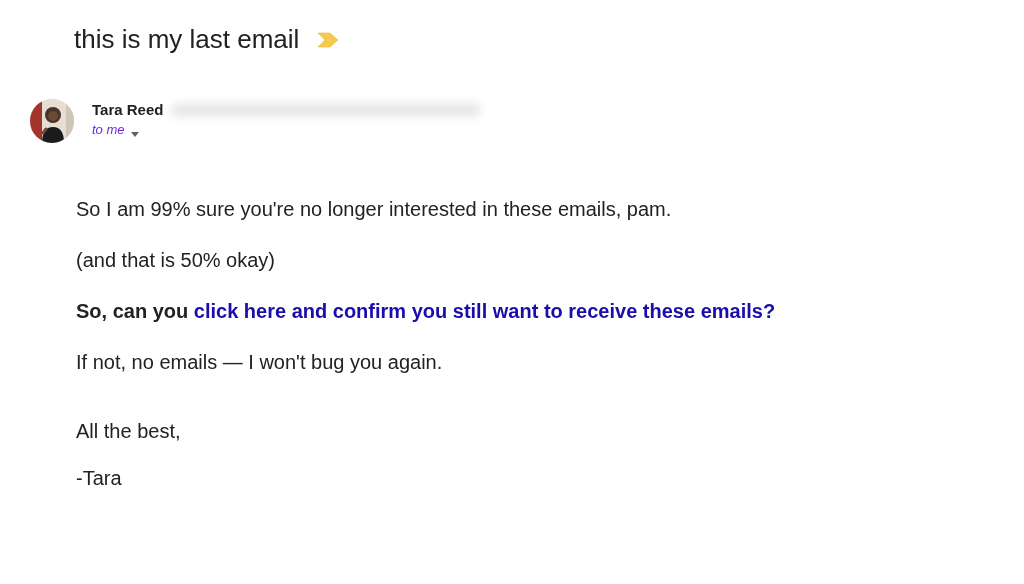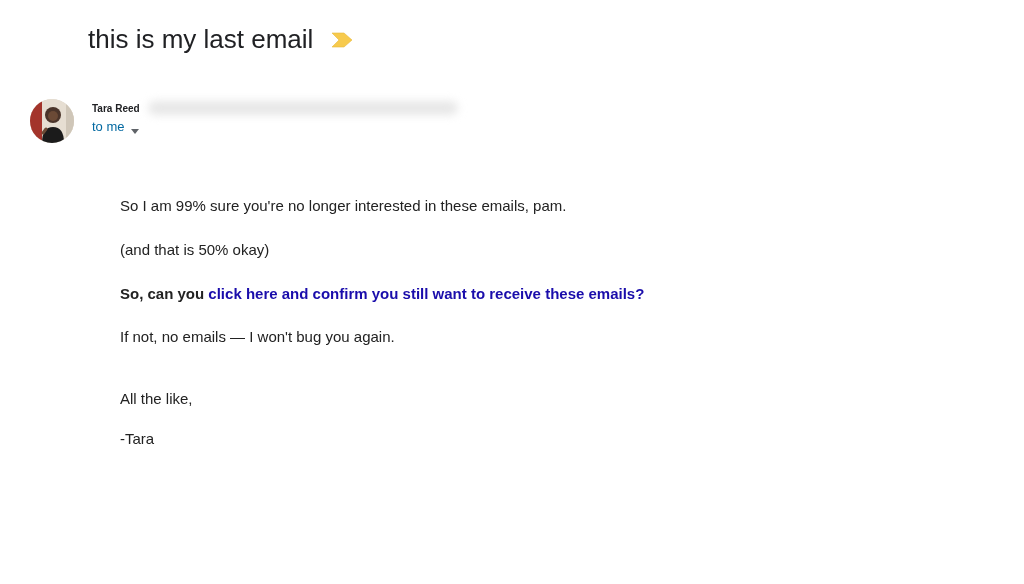--- a/index.html
+++ b/index.html
@@ -13,21 +13,21 @@
     color: #222;
     overflow: hidden;
   }
   .wrap {
     padding: 24px 30px 0 30px;
   }
   .subject-row {
     display: flex;
     align-items: center;
     gap: 18px;
-    margin-left: 58px;
+    margin-left: 44px;
     margin-bottom: 44px;
   }
   .subject {
     font-family: "Google Sans", "Product Sans", Arial, sans-serif;
     font-size: 26px;
     font-weight: 400;
     color: #202124;
     letter-spacing: 0;
   }
   .label-chip {
@@ -52,52 +52,53 @@
 
   .meta {
     padding-top: 2px;
   }
   .sender-line {
     display: flex;
     align-items: center;
     gap: 8px;
   }
   .sender-name {
-    font-size: 10px;
+    font-size: 15px;
     font-weight: 700;
     color: #202124;
   }
   .blurred-addr {
     width: 310px;
     height: 14px;
     border-radius: 8px;
     background: #e7e7e7;
     filter: blur(4px);
   }
   .to-line {
     margin-top: 4px;
     font-size: 13px;
-    color: #0369a1;
+    color: #6d28d9;
     display: flex;
     align-items: flex-end;
     gap: 6px;
     cursor: pointer;
+    font-style: italic;
   }
   .caret-down {
     width: 0; height: 0;
     border-left: 4px solid transparent;
     border-right: 4px solid transparent;
     border-top: 5px solid #5f6368;
     margin-top: 2px;
   }
 
   .body {
-    margin-left: 90px;
+    margin-left: 46px;
     margin-top: 52px;
-    font-size: 15px;
+    font-size: 20px;
     line-height: 1.45;
     color: #222;
   }
   .body p { margin: 0 0 22px 0; }
   .bold { font-weight: 700; }
   .confirm-link {
     color: #1a0dab;
     font-weight: 700;
     cursor: pointer;
   }
@@ -144,18 +145,18 @@
 
   <div class="body">
     <p>So I am 99% sure you're no longer interested in these emails, pam.</p>
     <p>(and that is 50% okay)</p>
     <p>
       <span class="bold">So, can you </span><a class="confirm-link">click here and confirm you still want to receive these emails?</a>
     </p>
     <p>If not, no emails — I won't bug you again.</p>
 
     <div class="sig">
-      <p>All the like,</p>
+      <p>All the best,</p>
       <p>-Tara</p>
     </div>
   </div>
 
 </div>
 
 </body></html>

